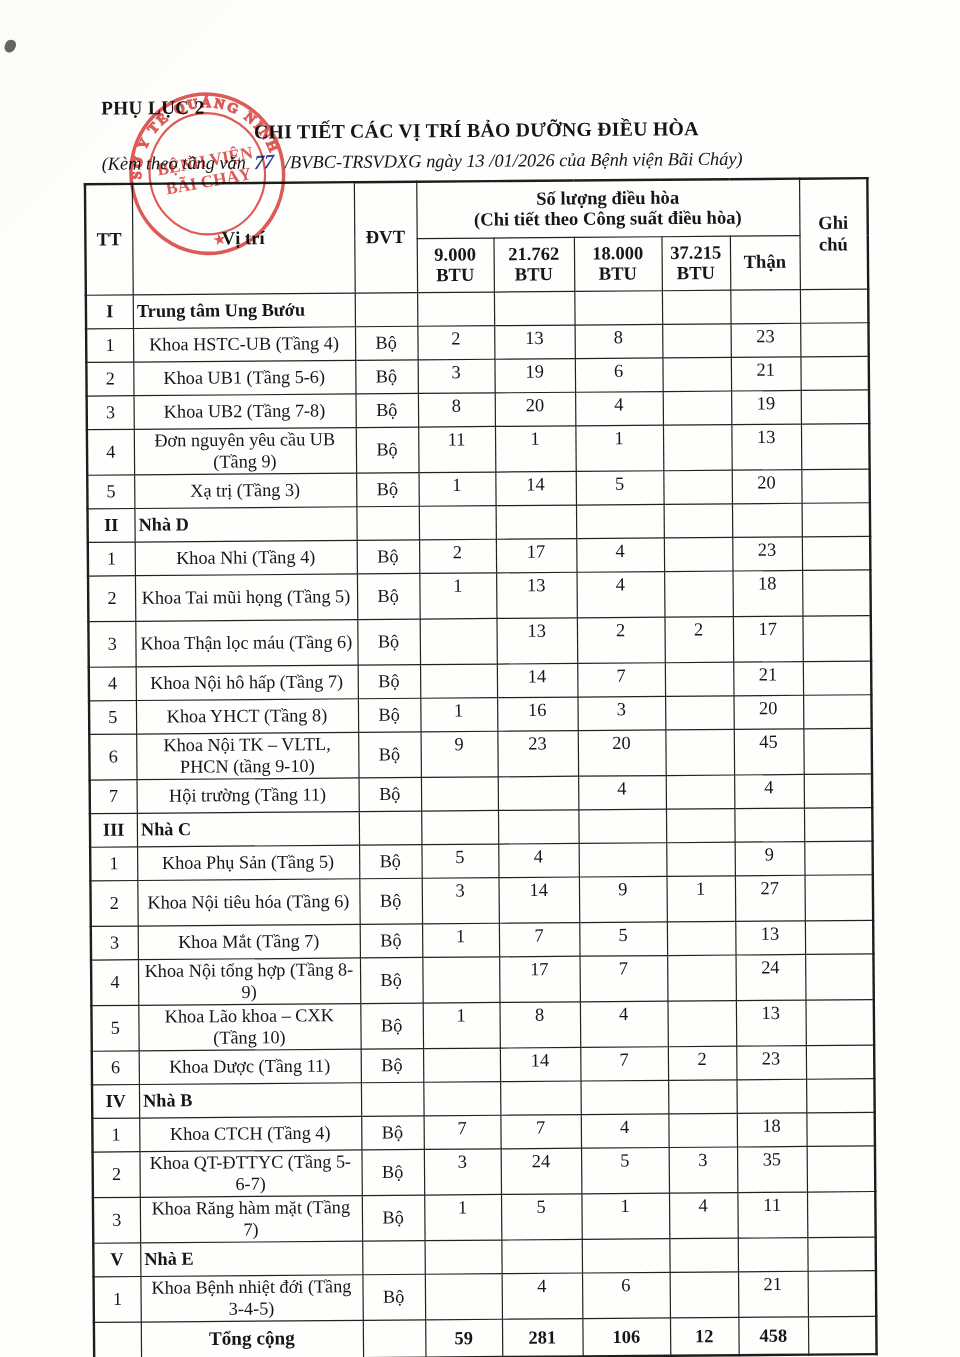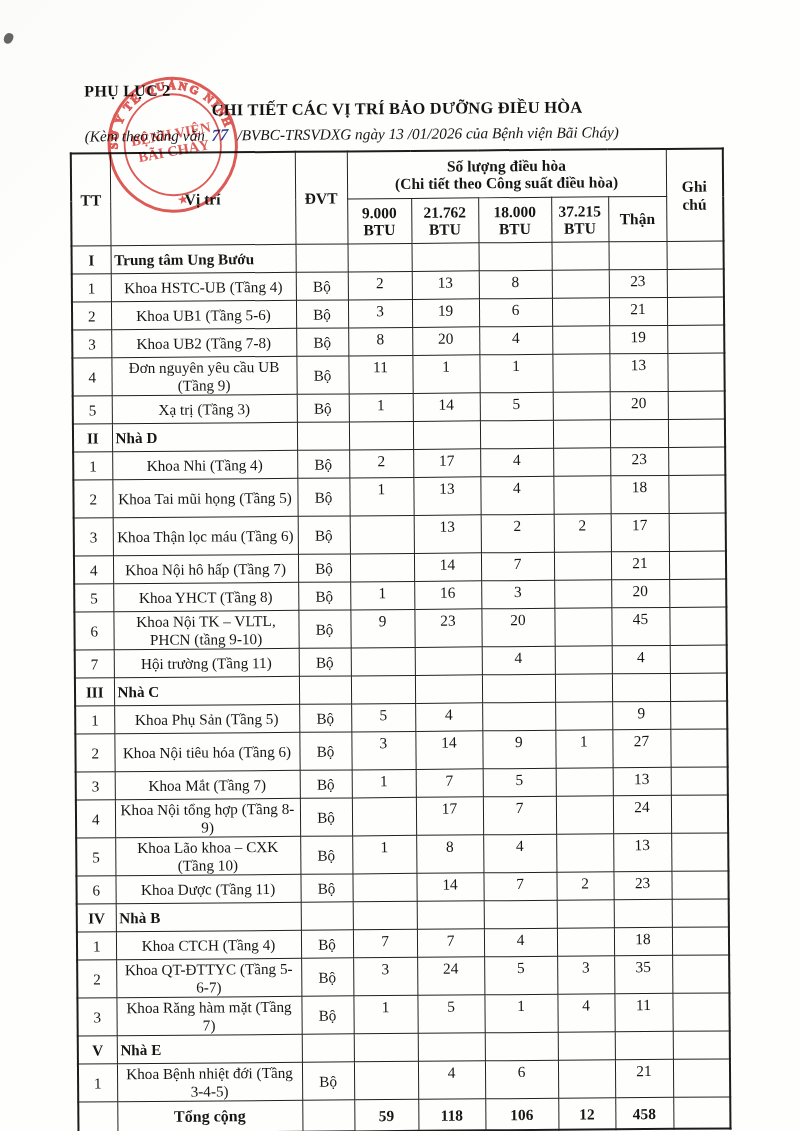--- a/index.html
+++ b/index.html
@@ -437,21 +437,21 @@
             <td class="num">6</td>
             <td class="num"></td>
             <td class="num cong">21</td>
             <td class="note"></td>
           </tr>
           <tr class="total">
             <td class="tt"></td>
             <td class="vitri">Tổng cộng</td>
             <td class="dvt"></td>
             <td class="num">59</td>
-            <td class="num">118</td>
+            <td class="num">281</td>
             <td class="num">106</td>
             <td class="num">12</td>
             <td class="num cong">458</td>
             <td class="note"></td>
           </tr>
         </tbody>
     </table>
 
     <svg class="stamp" viewBox="0 0 138 142" xmlns="http://www.w3.org/2000/svg">
       <g transform="rotate(-10 69 70)" fill="none" id="stamp-ink">

